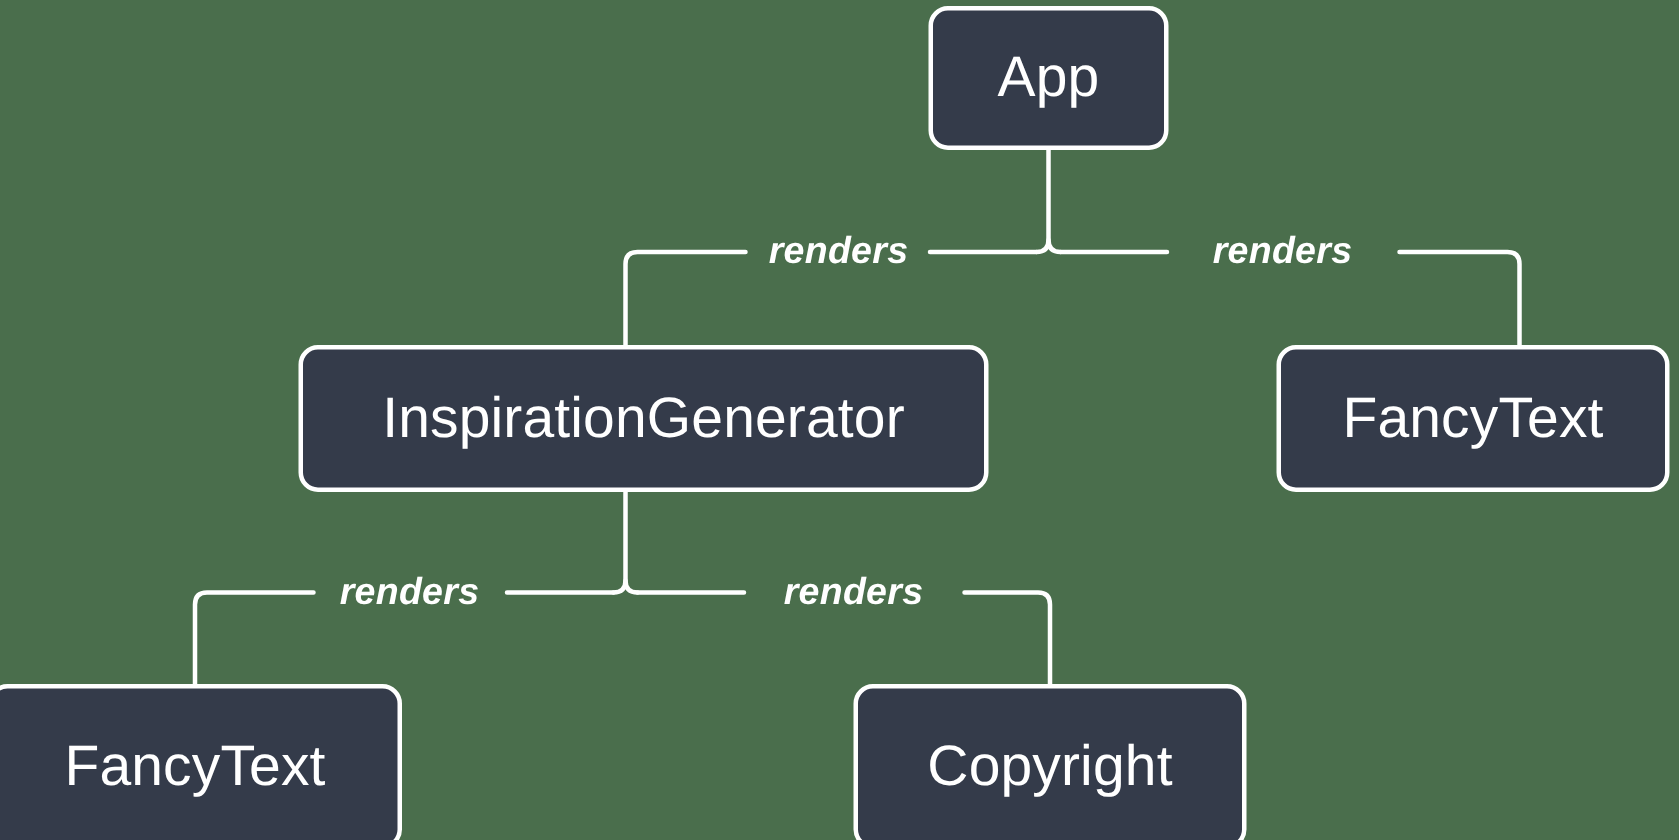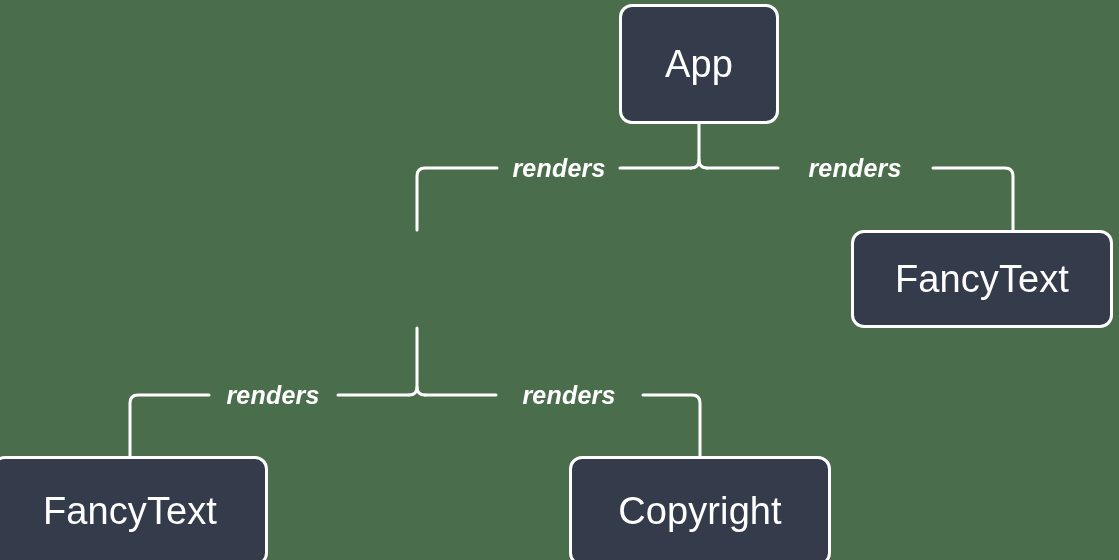--- a/index.html
+++ b/index.html
@@ -68,24 +68,27 @@
     <path d="M 707 168 L 778 168 M 933 168 L 1005 168 Q 1013 168 1013 176 L 1013 230"></path>
 
     <path d="M 417 328 L 417 387 Q 417 395 409 395"></path>
     <path d="M 417 387 Q 417 395 425 395"></path>
 
     <path d="M 409 395 L 338 395 M 209 395 L 138 395 Q 130 395 130 403 L 130 456"></path>
 
     <path d="M 425 395 L 496 395 M 643 395 L 692 395 Q 700 395 700 403 L 700 456"></path>
   </svg>
 
-  <div class="node" style="left:619px; top:4px; width:160px; height:120px;">
+  <div class="node" style="left:619px; top:4px; width:160px; height:96px;">
     <span class="node-label">App</span>
   </div>
 
+  <div class="node" style="left:199px; top:230px; width:460px; height:98px;">
+    <span class="node-label">InspirationGenerator</span>
+  </div>
 
   <div class="node" style="left:851px; top:230px; width:262px; height:98px;">
     <span class="node-label">FancyText</span>
   </div>
 
   <div class="node" style="left:-8px; top:456px; width:276px; height:110px;">
     <span class="node-label">FancyText</span>
   </div>
 
   <div class="node" style="left:569px; top:456px; width:262px; height:110px;">

